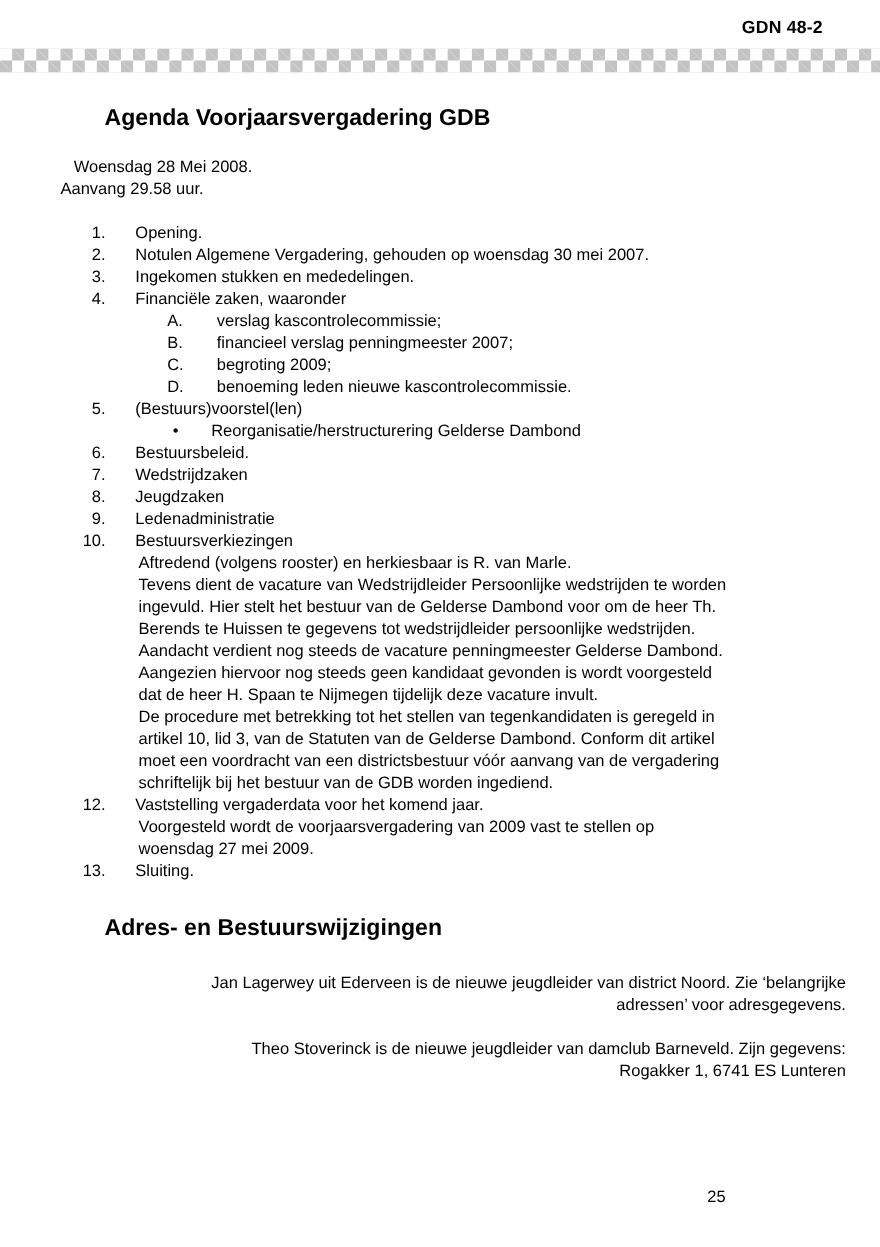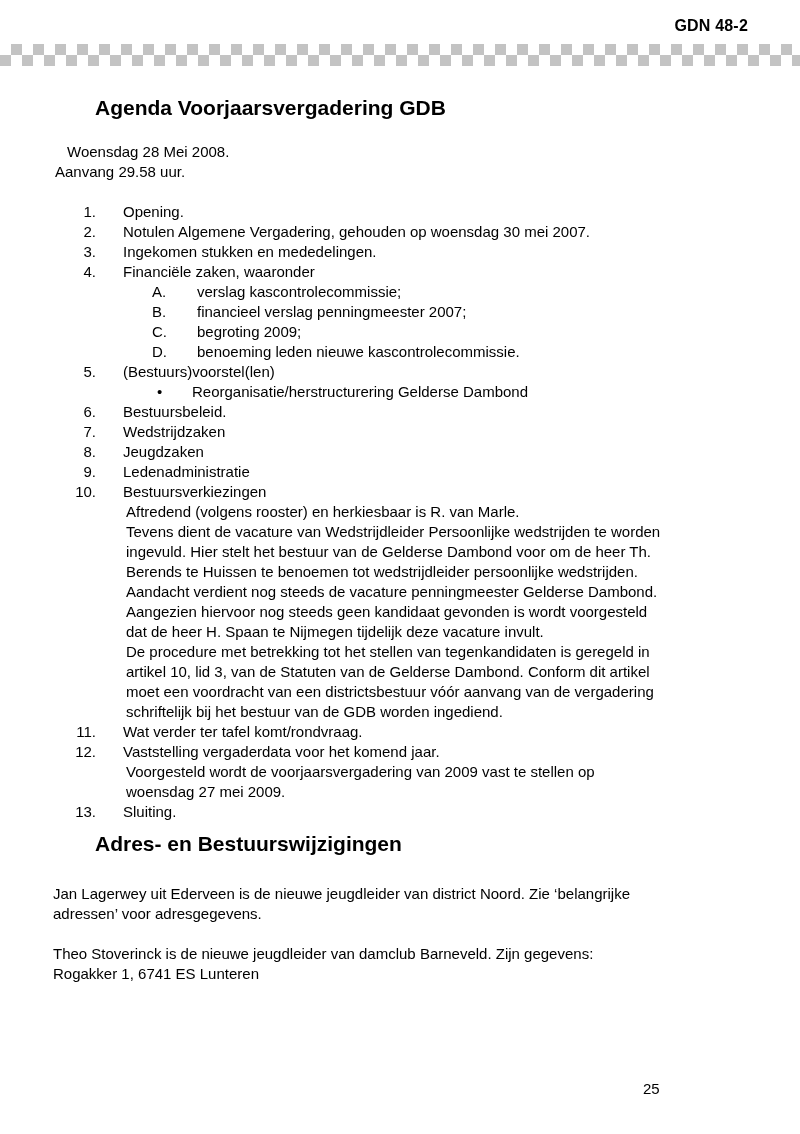--- a/index.html
+++ b/index.html
@@ -157,22 +157,23 @@
     position: absolute;
     left: 126px;
     font-size: 15px;
     line-height: 20px;
     white-space: nowrap;
   }
 
   
   .para-block {
     position: absolute;
-    left: 53px;
+    left: 69px;
     width: 700px;
+    text-align: right;
   }
   .para-block div {
     font-size: 15px;
     line-height: 20px;
     white-space: nowrap;
   }
   #para-lagerwey  { top: 884px; }
   #para-stoverinck{ top: 944px; }
 
   
@@ -277,21 +278,21 @@
     <div class="cont-line">
         <span>Aftredend (volgens rooster) en herkiesbaar is R. van Marle.</span>
       </div>
     <div class="cont-line">
         <span>Tevens dient de vacature van Wedstrijdleider Persoonlijke wedstrijden te worden</span>
       </div>
     <div class="cont-line">
         <span>ingevuld. Hier stelt het bestuur van de Gelderse Dambond voor om de heer Th.</span>
       </div>
     <div class="cont-line">
-        <span>Berends te Huissen te benoemen tot wedstrijdleider persoonlijke wedstrijden.</span>
+        <span>Berends te Huissen te gegevens tot wedstrijdleider persoonlijke wedstrijden.</span>
       </div>
     <div class="cont-line">
         <span>Aandacht verdient nog steeds de vacature penningmeester Gelderse Dambond.</span>
       </div>
     <div class="cont-line">
         <span>Aangezien hiervoor nog steeds geen kandidaat gevonden is wordt voorgesteld</span>
       </div>
     <div class="cont-line">
         <span>dat de heer H. Spaan te Nijmegen tijdelijk deze vacature invult.</span>
       </div>
@@ -301,24 +302,20 @@
     <div class="cont-line">
         <span>artikel 10, lid 3, van de Statuten van de Gelderse Dambond. Conform dit artikel</span>
       </div>
     <div class="cont-line">
         <span>moet een voordracht van een districtsbestuur vóór aanvang van de vergadering</span>
       </div>
     <div class="cont-line">
         <span>schriftelijk bij het bestuur van de GDB worden ingediend.</span>
       </div>
 
-    <div class="agenda-item">
-      <span class="agenda-num">11.</span>
-      <span class="agenda-text">Wat verder ter tafel komt/rondvraag.</span>
-    </div>
 
     <div class="agenda-item">
       <span class="agenda-num">12.</span>
       <span class="agenda-text">Vaststelling vergaderdata voor het komend jaar.</span>
     </div>
     <div class="cont-line">
         <span>Voorgesteld wordt de voorjaarsvergadering van 2009 vast te stellen op</span>
       </div>
     <div class="cont-line">
         <span>woensdag 27 mei 2009.</span>

